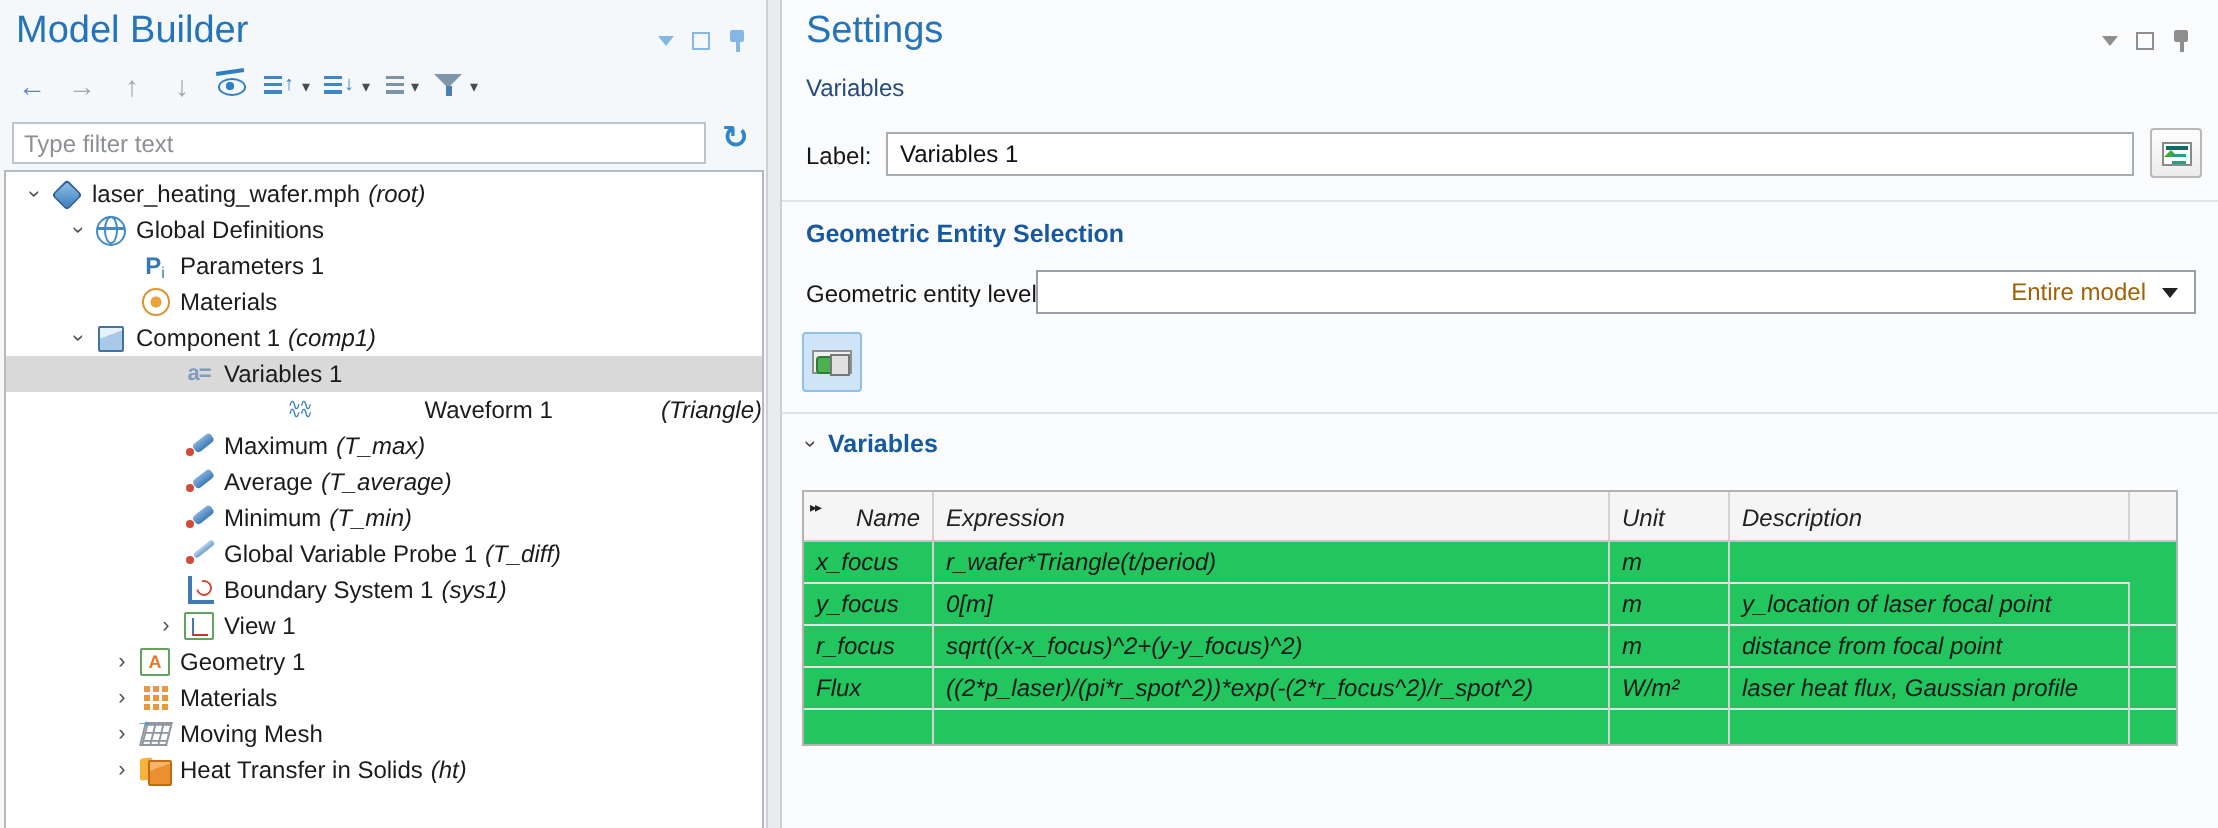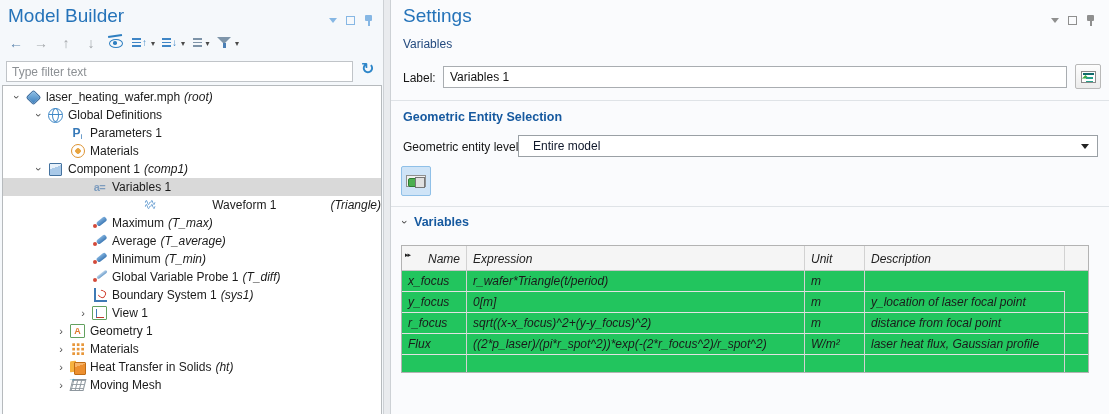--- a/index.html
+++ b/index.html
@@ -109,21 +109,21 @@
       background:repeating-linear-gradient(180deg,#27a08a 0 1.6px,transparent 1.6px 3.6px); }
   .edit-arrow { position:absolute; left:1px; bottom:1px; width:0; height:0; border-style:solid; border-width:0 0 5px 5px; border-color:transparent transparent transparent #3faa3f; transform:rotate(45deg); }
 
   .hsep { position:absolute; left:0; right:0; height:1px; background:#dfe3e7; }
   .sep1 { top:100px; } .sep2 { top:206px; }
 
   .section-header { position:absolute; font-size:12.5px; font-weight:600; color:#16599f; }
   .geo-header { left:12px; top:110px; }
   .entity-label { position:absolute; left:12px; top:140px; font-size:12px; color:#161616; }
   .combo { position:absolute; left:127px; top:135px; right:11px; height:22px; background:#fff; border:1px solid #9aa0a5;
-    display:flex; align-items:center; padding:0 24px 0 14px; font-size:12px; color:#0f172a; cursor:pointer; }
+    display:flex; align-items:center; padding:0 24px 0 14px; font-size:12px; color:#a16207; cursor:pointer;justify-content:flex-end; }
   .combo::after { content:""; position:absolute; right:8px; top:8px; border-left:4.5px solid transparent; border-right:4.5px solid transparent; border-top:5.5px solid #222; }
 
   .toggle-btn { position:absolute; left:10px; top:166px; width:30px; height:30px; background:#cfe4f7; border:1px solid #8fc0e8; border-radius:2px;
     display:flex; align-items:center; justify-content:center; cursor:pointer; }
   .toggle-ic { width:20px; height:12px; border:1px solid #8f8f8f; background:#f0f0f0; position:relative; }
   .toggle-ic::before { content:""; position:absolute; left:1px; top:1.5px; width:9px; height:7px; background:#4caf50; border:1px solid #2e7d32; border-radius:2px; }
   .toggle-ic::after { content:""; position:absolute; right:0.5px; top:0.5px; width:8px; height:9px; background:#e0e0e0; border:1px solid #777; }
 
   .vars-header-row { position:absolute; left:8px; top:215px; display:flex; align-items:center; gap:3px; }
   .vars-twisty { display:inline-block; font-size:11px; color:#444; transform:rotate(90deg); width:12px; text-align:center; }
@@ -276,29 +276,29 @@
 
   </div>
         <div class="trow" style="padding-left: 50px;">
     <span class="twisty collapsed"></span>
     <span class="tree-icon materials-node-icon"></span>
     <span class="tlabel">Materials</span>
 
   </div>
         <div class="trow" style="padding-left: 50px;">
     <span class="twisty collapsed"></span>
+    <span class="tree-icon moving-mesh-icon"></span>
+    <span class="tlabel">Moving Mesh</span>
+
+  </div>
+        <div class="trow" style="padding-left: 50px;">
+    <span class="twisty collapsed"></span>
     <span class="tree-icon heat-transfer-icon"></span>
     <span class="tlabel">Heat Transfer in Solids</span>
     <span class="tsuffix">(ht)</span>
-  </div>
-        <div class="trow" style="padding-left: 50px;">
-    <span class="twisty collapsed"></span>
-    <span class="tree-icon moving-mesh-icon"></span>
-    <span class="tlabel">Moving Mesh</span>
-
   </div>
       </div>
   </div>
 
   <div class="set-panel">
     <div class="set-title">Settings</div>
     <div class="set-subtitle">Variables</div>
     <div class="win-icons set-win gray">
       <span class="chev-ic"></span>
       <span class="sq-ic"></span>

